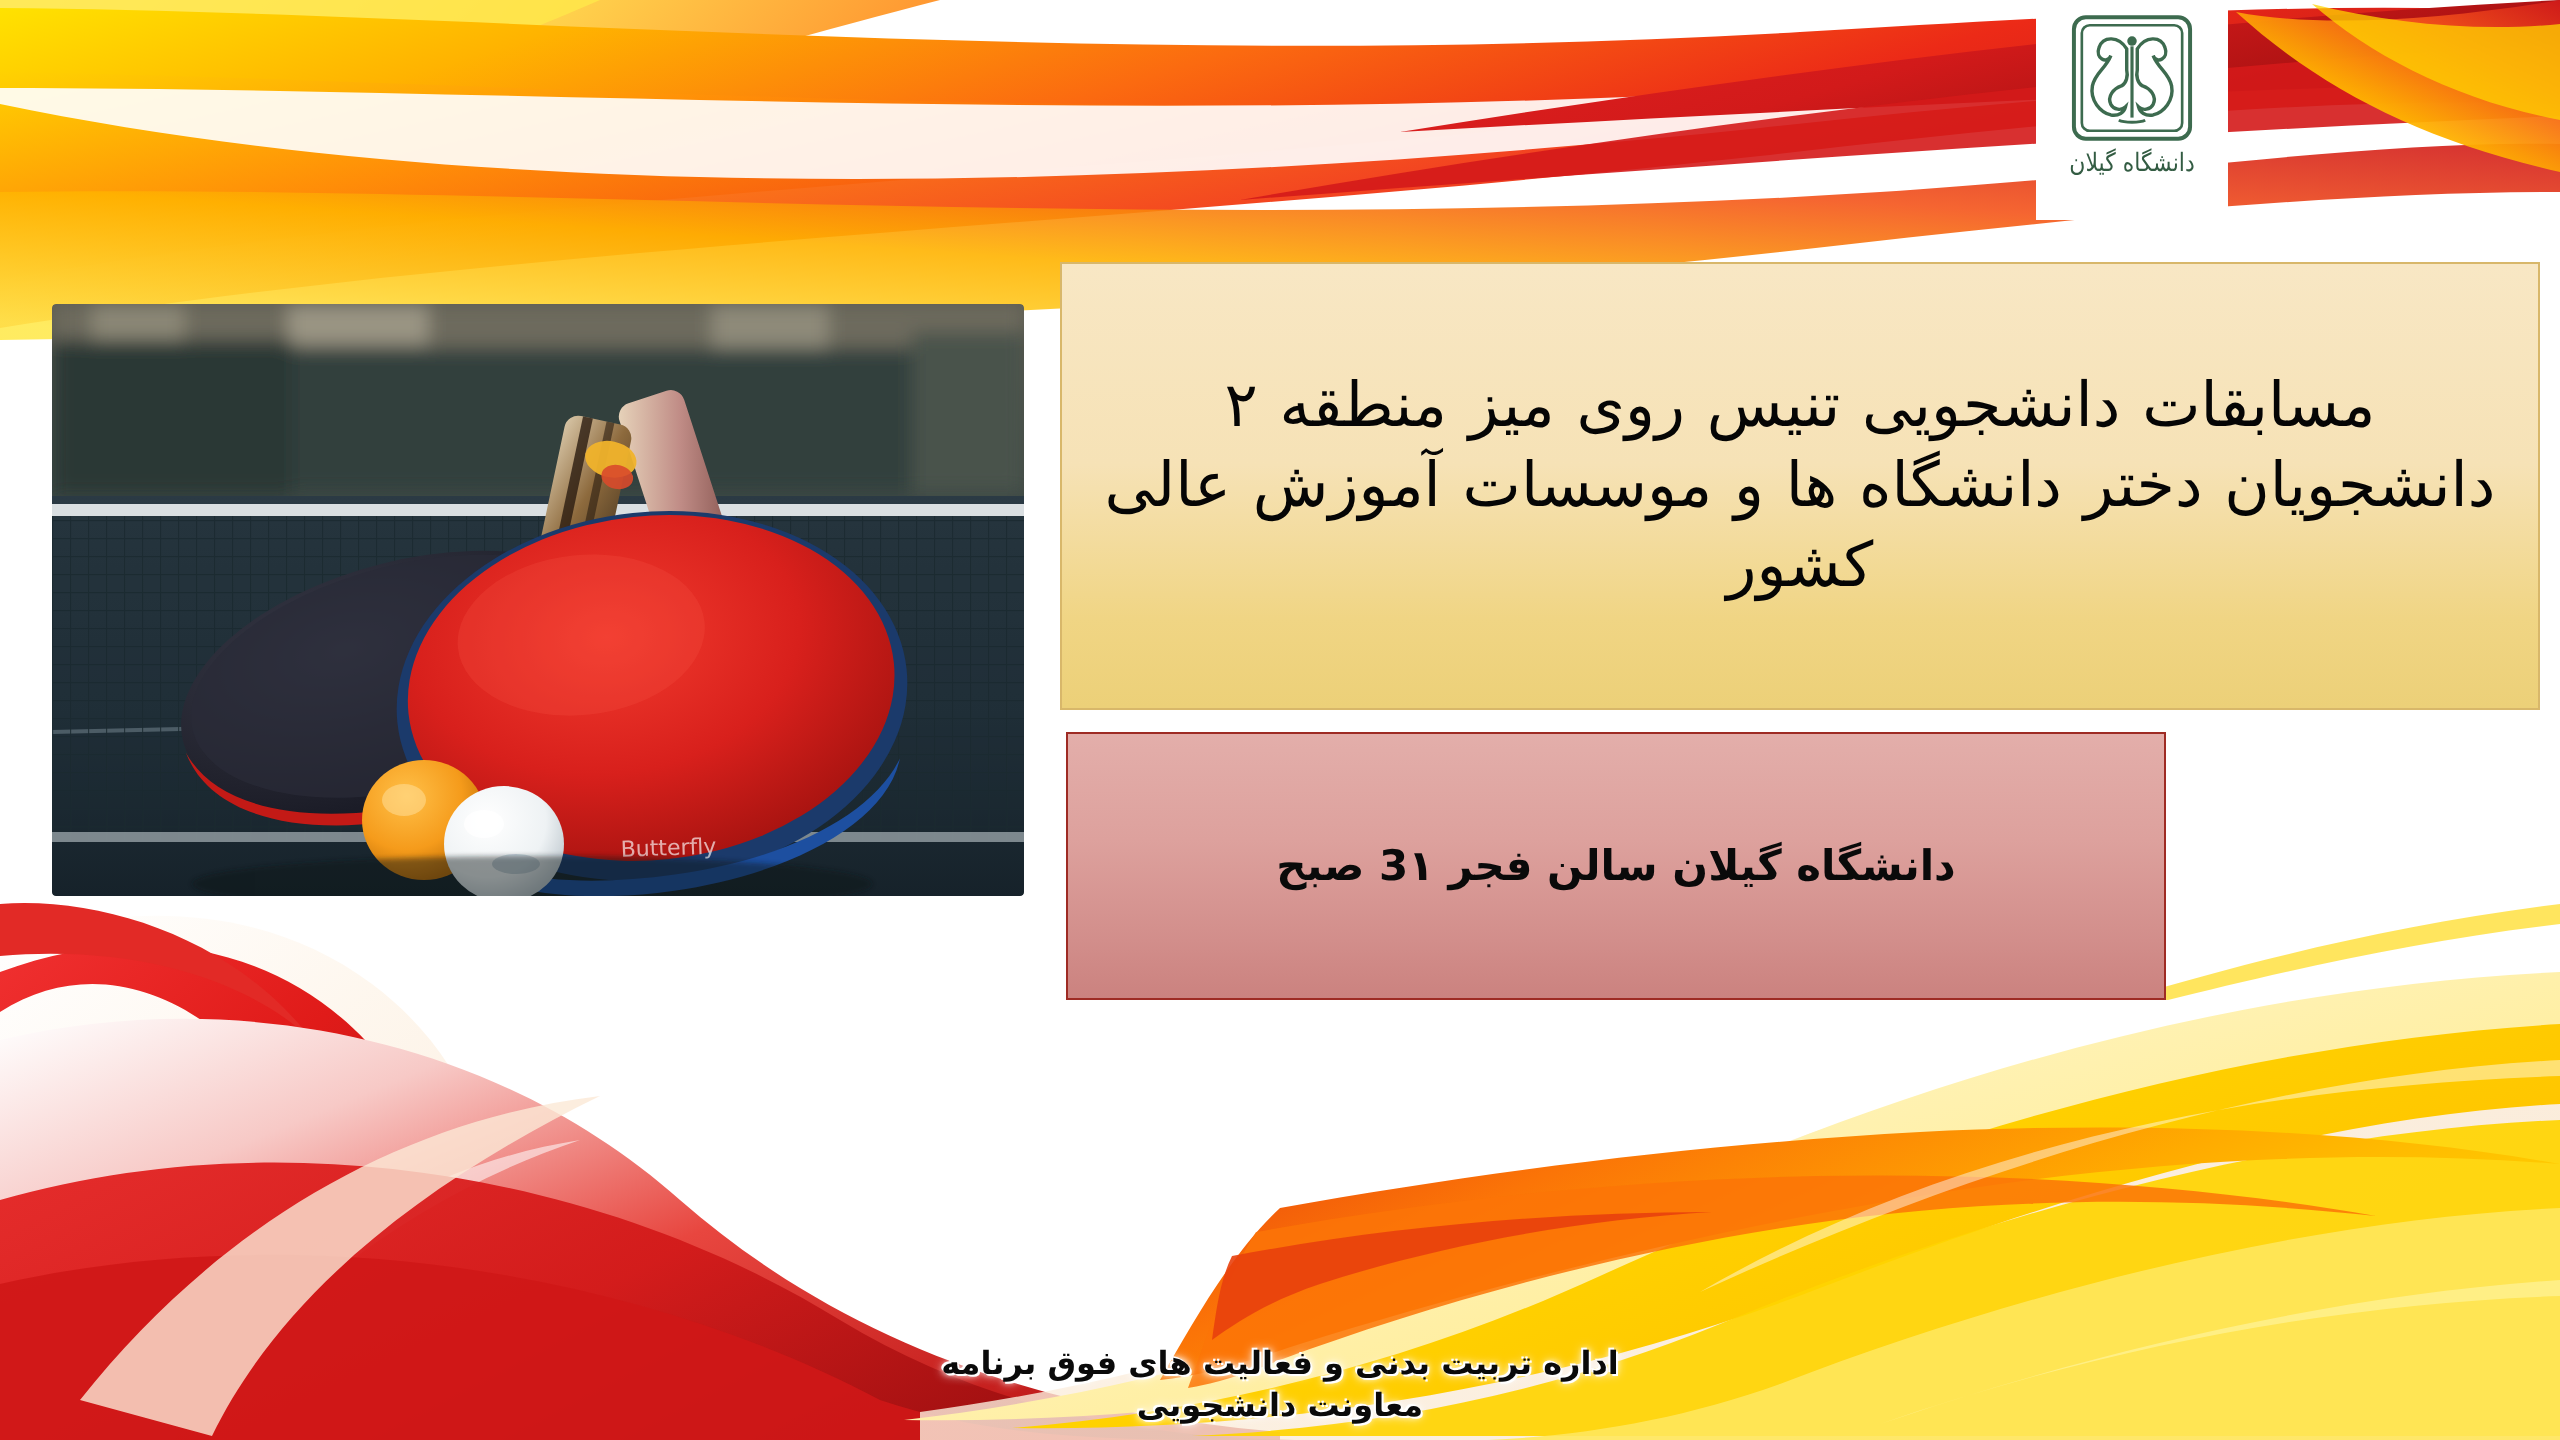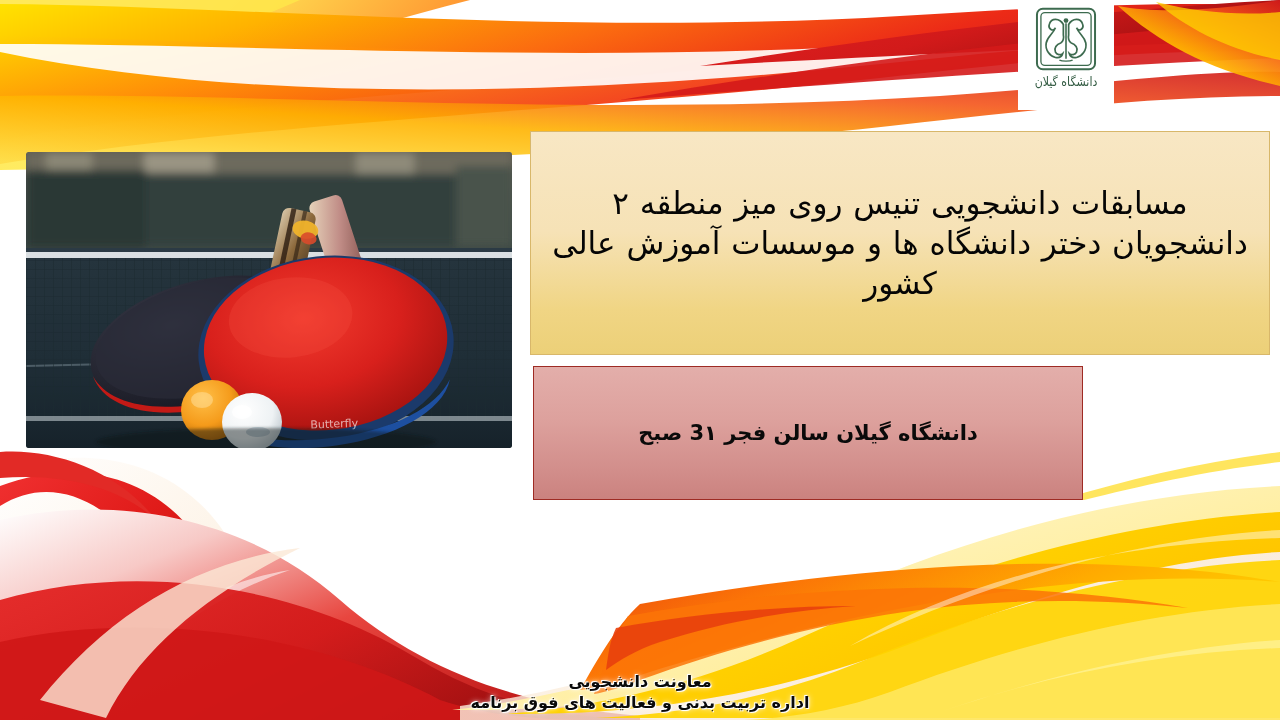--- a/index.html
+++ b/index.html
@@ -368,17 +368,17 @@
   <div id="title-box">
     <div id="title-text">مسابقات دانشجویی تنیس روی میز منطقه ۲ دانشجویان دختر دانشگاه ها و موسسات آموزش عالی کشور</div>
   </div>
 
   <div id="info-box">
     <div class="info-line">دانشگاه گیلان سالن فجر ۱</div>
     <div class="info-line">3 صبح</div>
   </div>
 
   <div id="footer">
+    <div class="footer-line" id="footer-line-2">اداره تربیت بدنی و فعالیت های فوق برنامه</div>
     <div class="footer-line" id="footer-line-1">معاونت دانشجویی</div>
-    <div class="footer-line" id="footer-line-2">اداره تربیت بدنی و فعالیت های فوق برنامه</div>
   </div>
 
 </div>
 
 </body></html>

